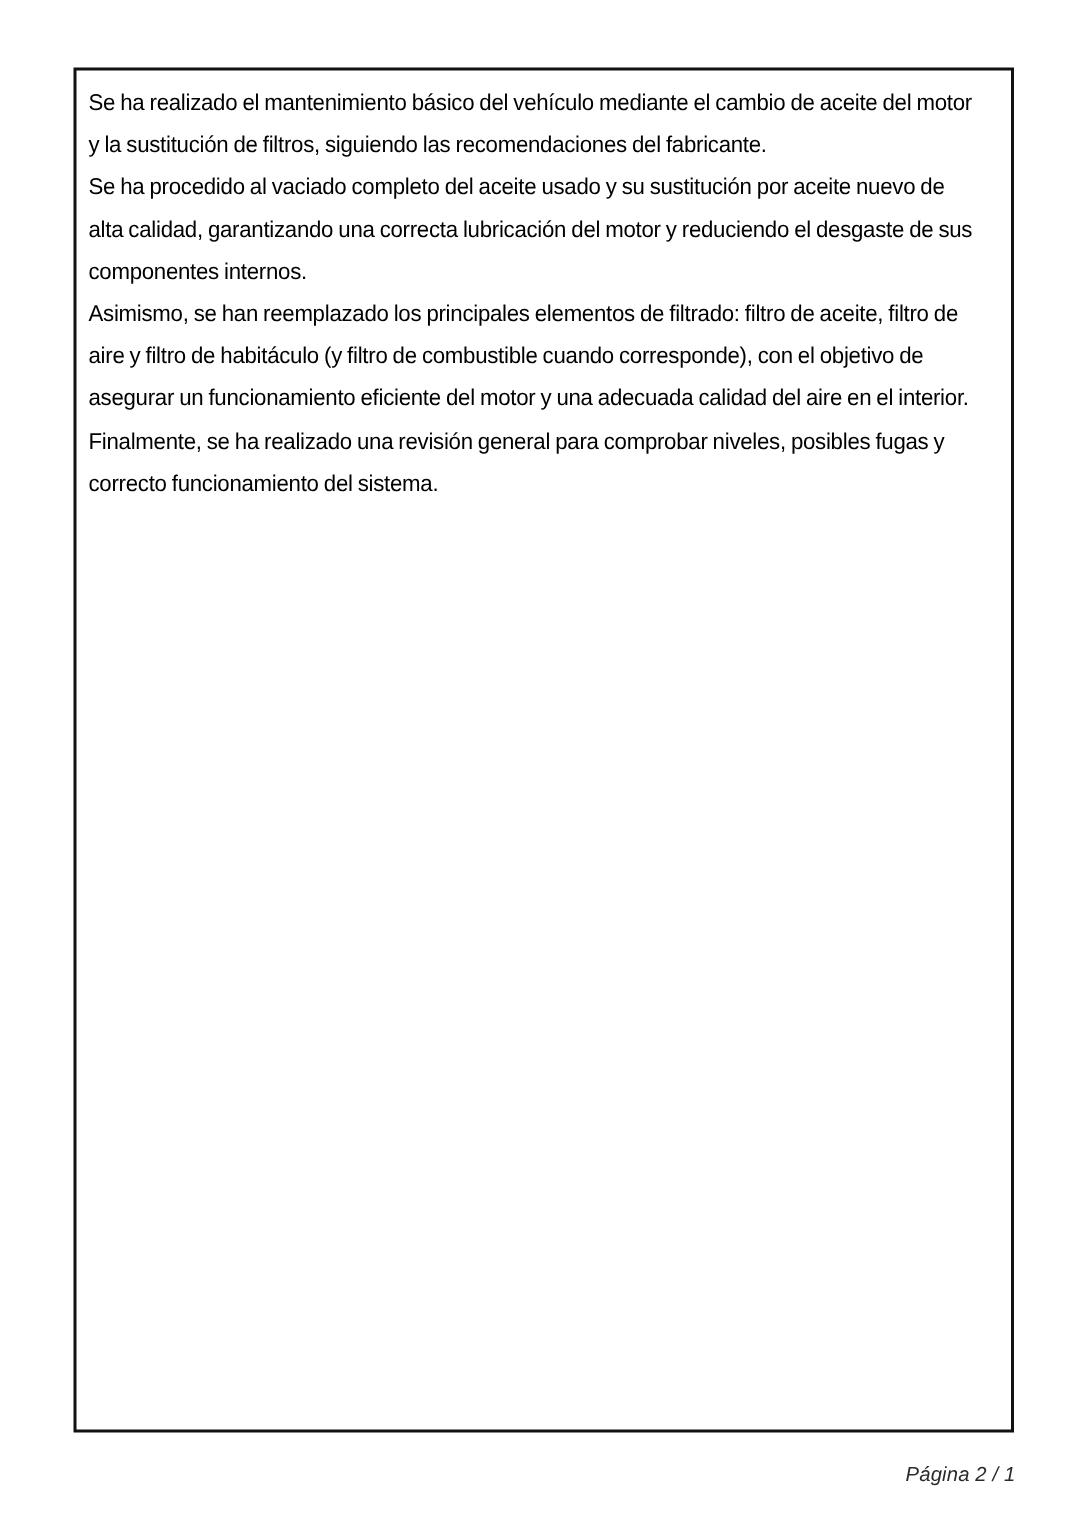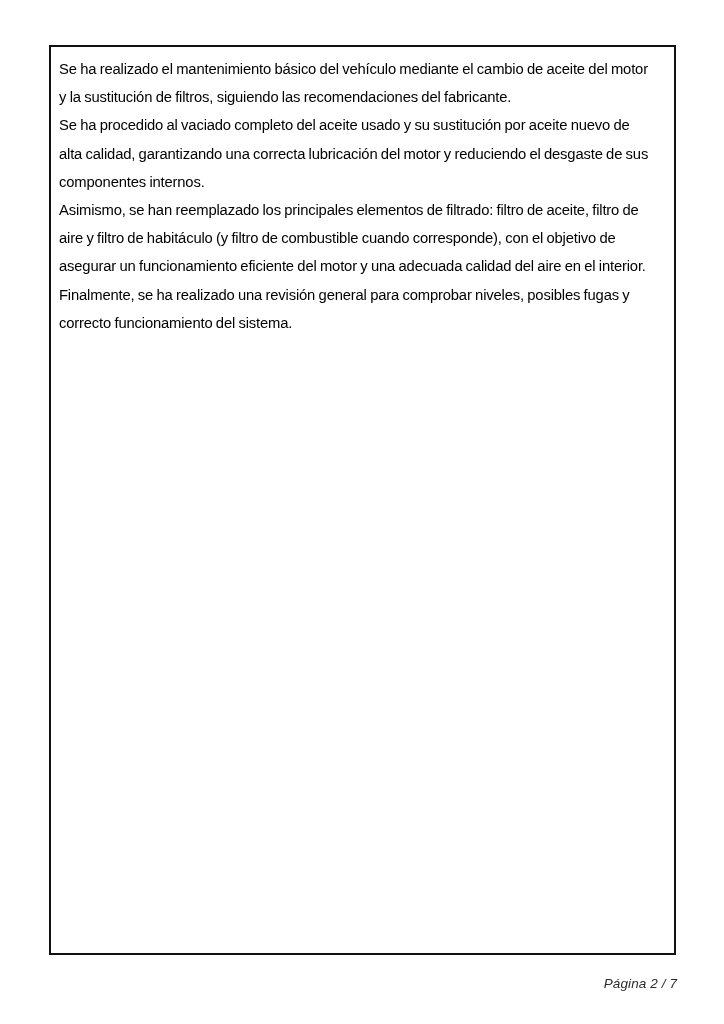--- a/index.html
+++ b/index.html
@@ -90,16 +90,16 @@
   <div class="content-frame">
     <div class="content-body">
       <p class="doc-paragraph">Se ha realizado el mantenimiento básico del vehículo mediante el cambio de aceite del motor y la sustitución de filtros, siguiendo las recomendaciones del fabricante.</p>
       <p class="doc-paragraph">Se ha procedido al vaciado completo del aceite usado y su sustitución por aceite nuevo de alta calidad, garantizando una correcta lubricación del motor y reduciendo el desgaste de sus componentes internos.</p>
       <p class="doc-paragraph">Asimismo, se han reemplazado los principales elementos de filtrado: filtro de aceite, filtro de aire y filtro de habitáculo (y filtro de combustible cuando corresponde), con el objetivo de asegurar un funcionamiento eficiente del motor y una adecuada calidad del aire en el interior.</p>
       <p class="doc-paragraph">Finalmente, se ha realizado una revisión general para comprobar niveles, posibles fugas y correcto funcionamiento del sistema.</p>
     </div>
   </div>
 
   <div class="page-footer">
-    <span class="footer-label">Página 2 / 7</span>
+    <span class="footer-label">Página 2 / 1</span>
   </div>
 
 </div>
 
 </body></html>

